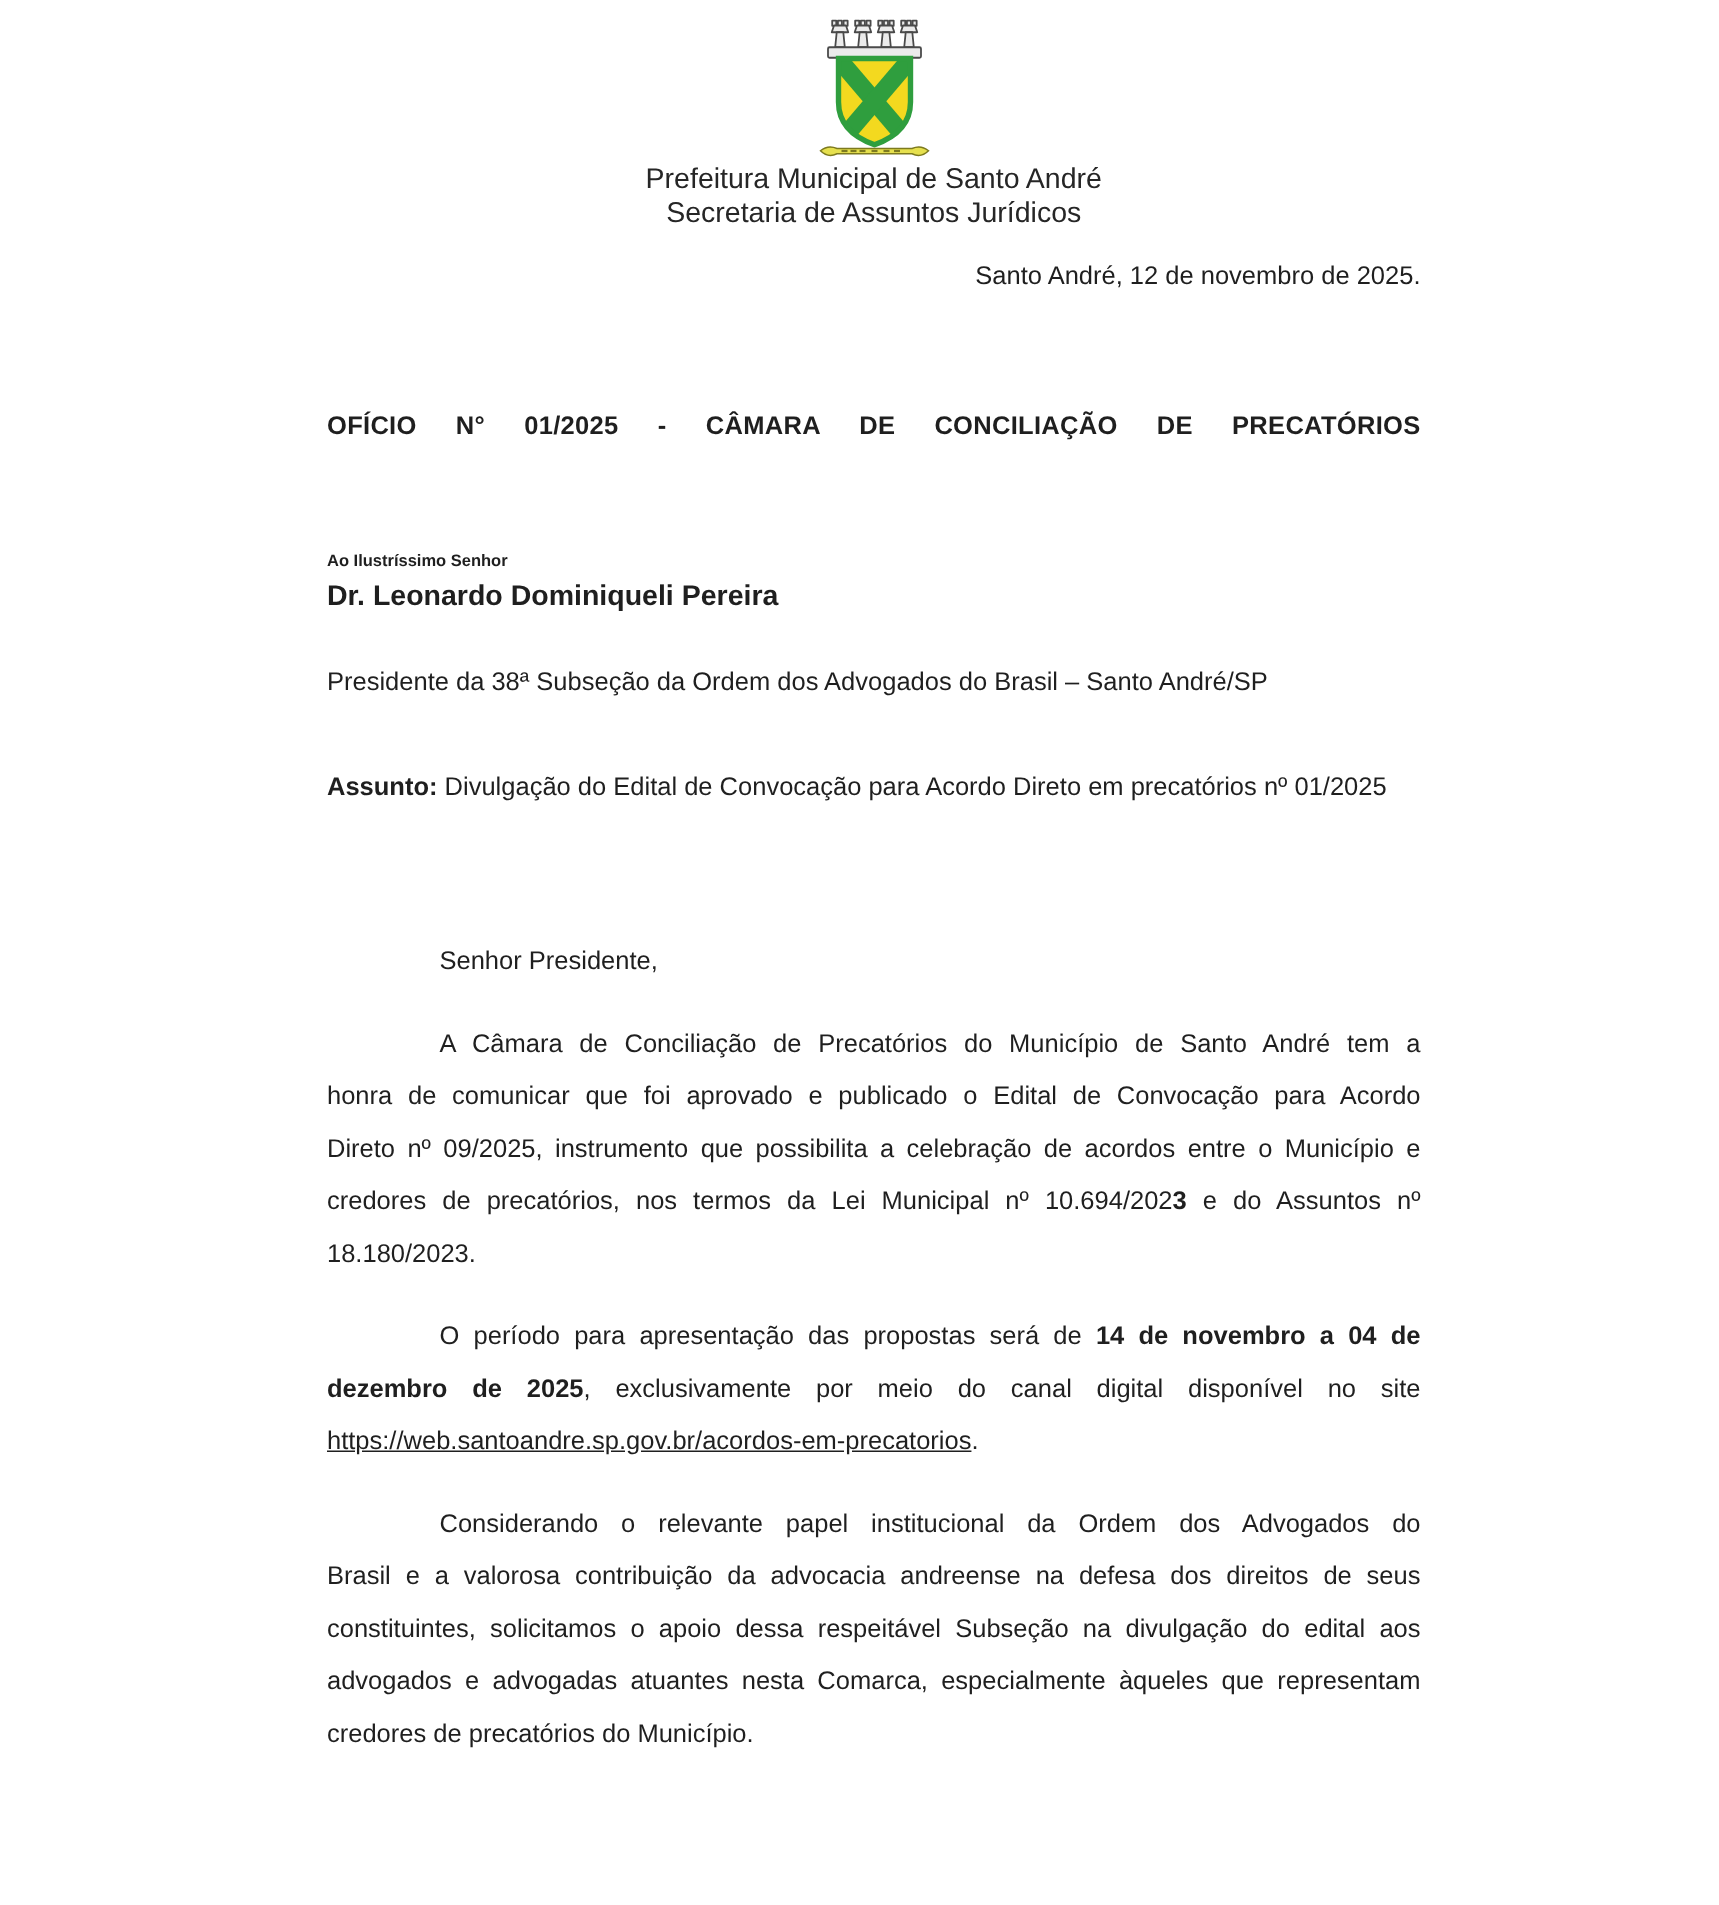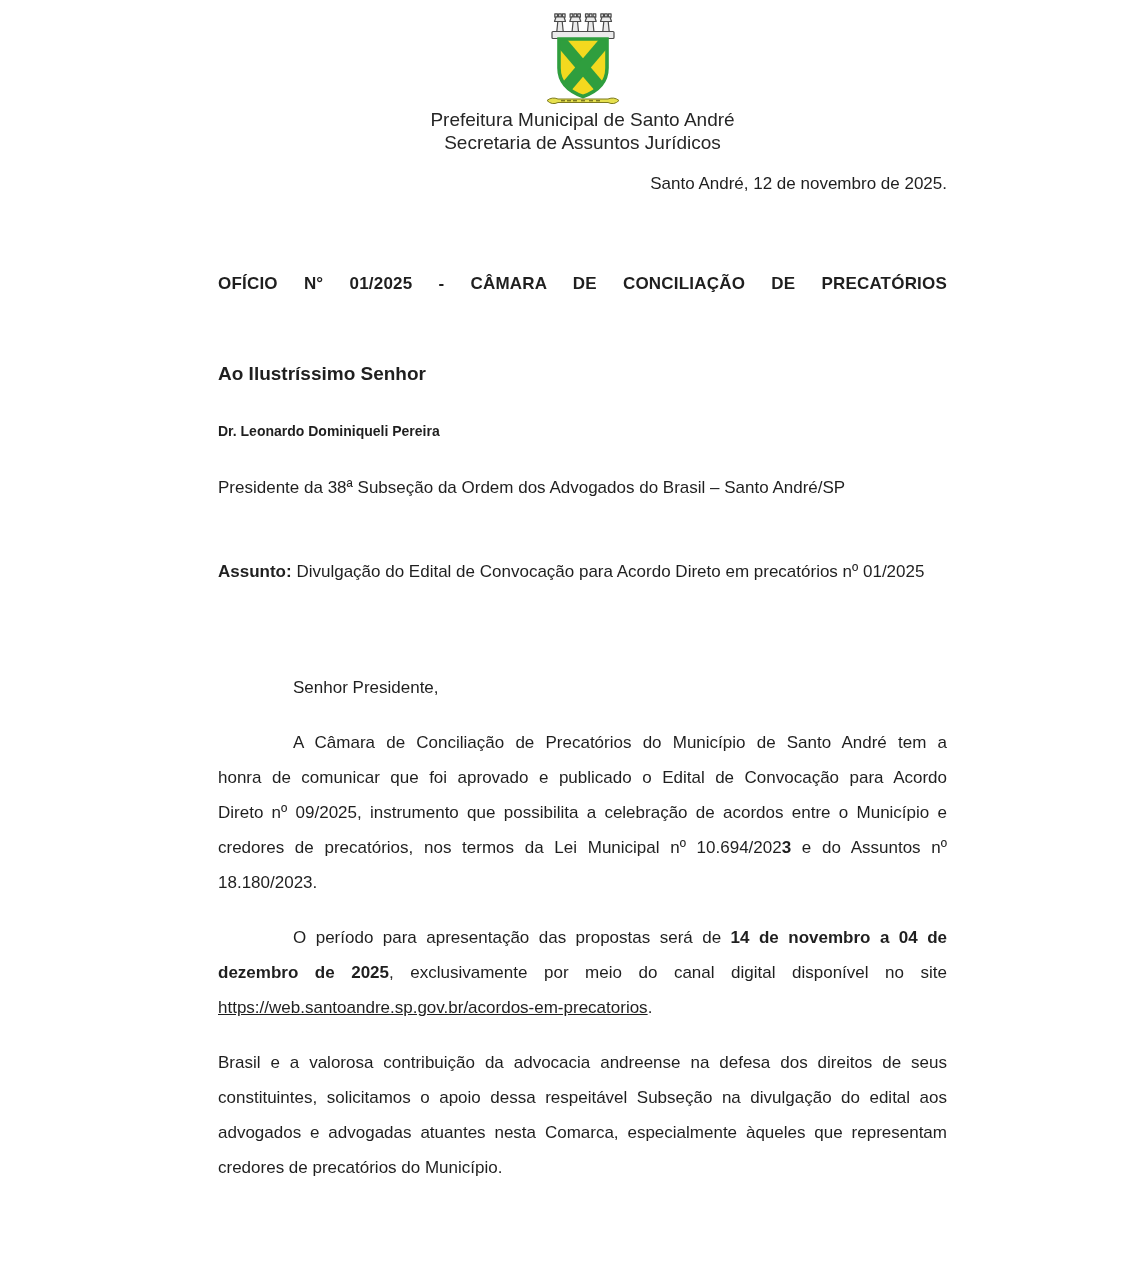--- a/index.html
+++ b/index.html
@@ -13,24 +13,24 @@
   }
   .content{position:absolute;left:218px;top:0;width:729px;}
   .crest{display:block;margin:8px auto 0;}
   .org{text-align:center;font-size:19px;line-height:23px;color:#262626;}
   .date{text-align:right;font-size:17px;line-height:24px;margin-top:18px;}
   .ref{
     font-weight:bold;font-size:17px;line-height:28px;margin-top:74px;
     letter-spacing:.2px;
     text-align:justify;text-align-last:justify;
   }
-  .sal{font-weight:bold;font-size:19px;line-height:24px;margin-top:64px;}
-  .rname{font-weight:bold;font-size:14px;line-height:24px;margin-top:33px;}
+  .sal{font-weight:bold;font-size:11px;line-height:24px;margin-top:64px;}
+  .rname{font-weight:bold;font-size:19px;line-height:24px;}
   .rtitle{font-size:17px;line-height:24px;margin-top:33px;white-space:nowrap;}
-  .subject{font-size:17px;line-height:24px;margin-top:60px;white-space:nowrap;}
+  .subject{font-size:17px;line-height:24px;margin-top:46px;white-space:nowrap;}
   .subject .lbl{font-weight:bold;}
   .greet{font-size:17px;line-height:35px;margin-top:86px;padding-left:75px;}
   .para{font-size:17px;margin-top:20px;}
   .para .line{line-height:35px;text-align:justify;text-align-last:justify;}
   .para .line.first{padding-left:75px;}
   .para .line.last{text-align:left;text-align-last:left;}
   .b{font-weight:bold;}
   .u{text-decoration:underline;}
 </style>
 </head>
@@ -116,20 +116,21 @@
           <div class="line"><span>Direto nº 09/2025, instrumento que possibilita a celebração de acordos entre o Município e</span></div>
           <div class="line"><span>credores de precatórios, nos termos da Lei Municipal nº 10.694/202</span><span class="b">3</span><span> e do Assuntos nº</span></div>
           <div class="line last"><span>18.180/2023.</span></div>
         </div>
         <div class="para">
           <div class="line first"><span>O período para apresentação das propostas será de </span><span class="b">14 de novembro a 04 de</span></div>
           <div class="line"><span class="b">dezembro de 2025</span><span>, exclusivamente por meio do canal digital disponível no site</span></div>
           <div class="line last"><span class="u">https://web.santoandre.sp.gov.br/acordos-em-precatorios</span><span>.</span></div>
         </div>
         <div class="para">
+          <div class="line first"><span>Considerando o relevante papel institucional da Ordem dos Advogados do</span></div>
           <div class="line"><span>Brasil e a valorosa contribuição da advocacia andreense na defesa dos direitos de seus</span></div>
           <div class="line"><span>constituintes, solicitamos o apoio dessa respeitável Subseção na divulgação do edital aos</span></div>
           <div class="line"><span>advogados e advogadas atuantes nesta Comarca, especialmente àqueles que representam</span></div>
           <div class="line last"><span>credores de precatórios do Município.</span></div>
         </div>
       </div>
 
   </div>
 </div>
 

